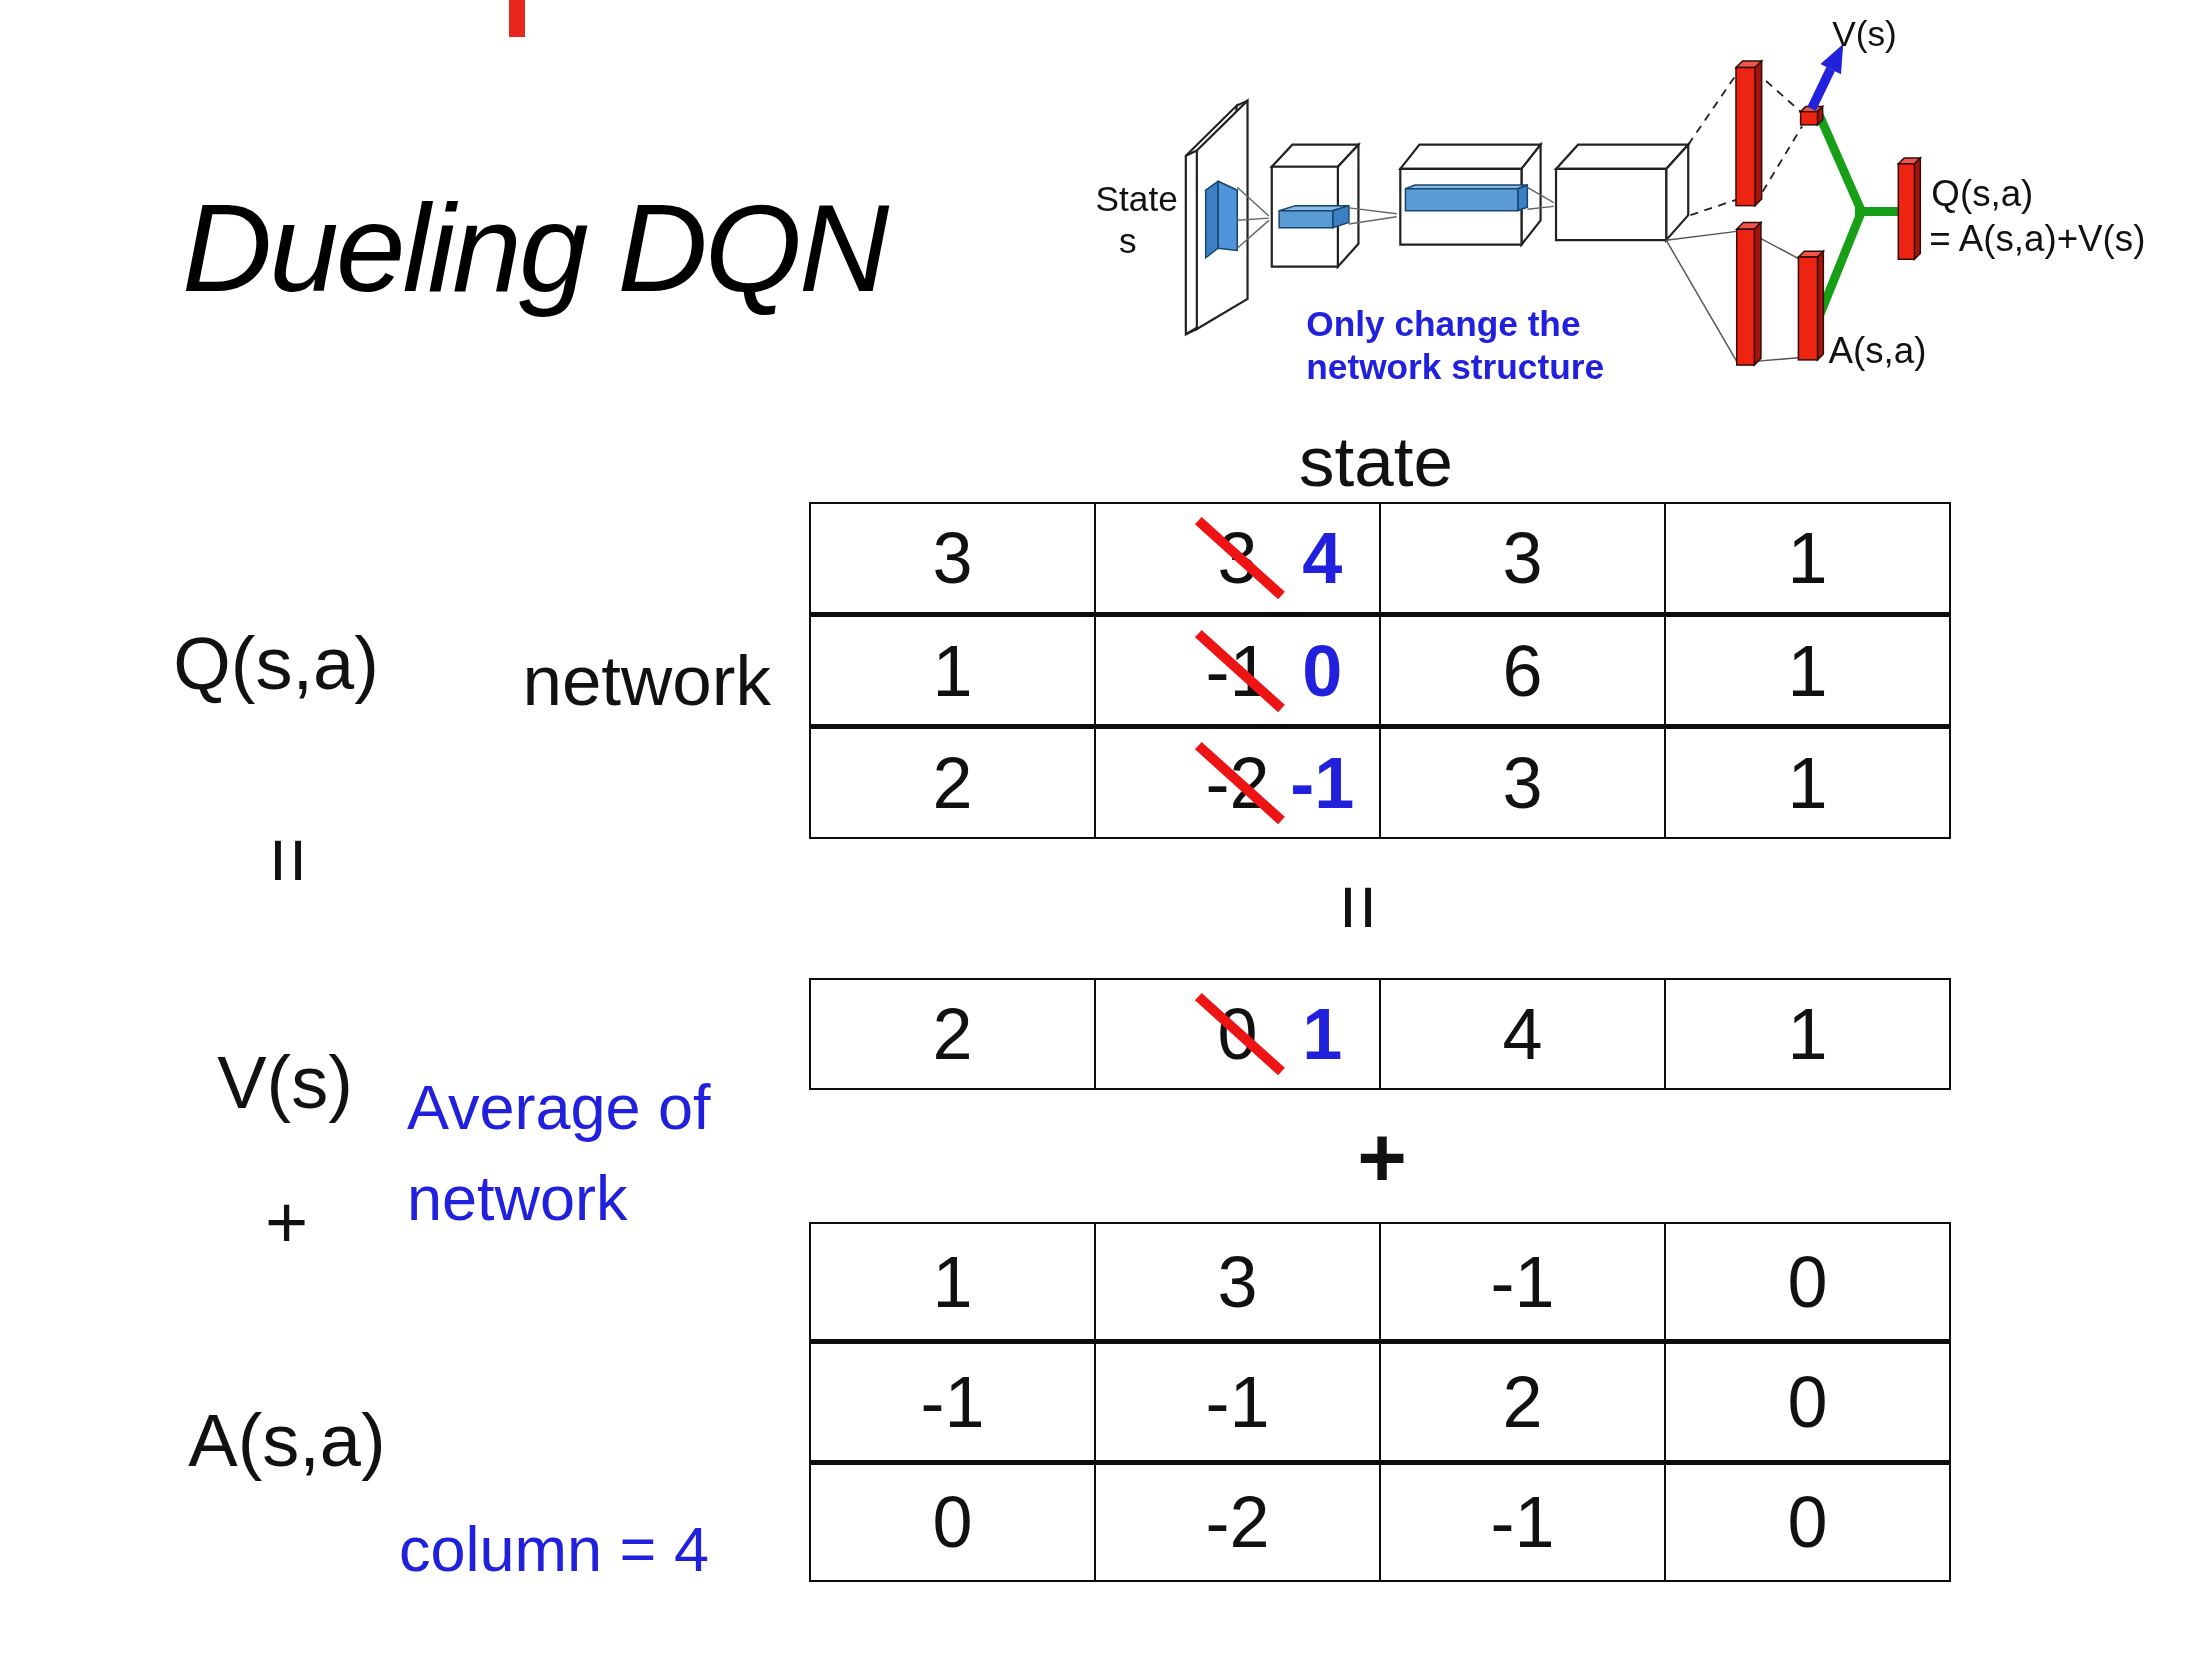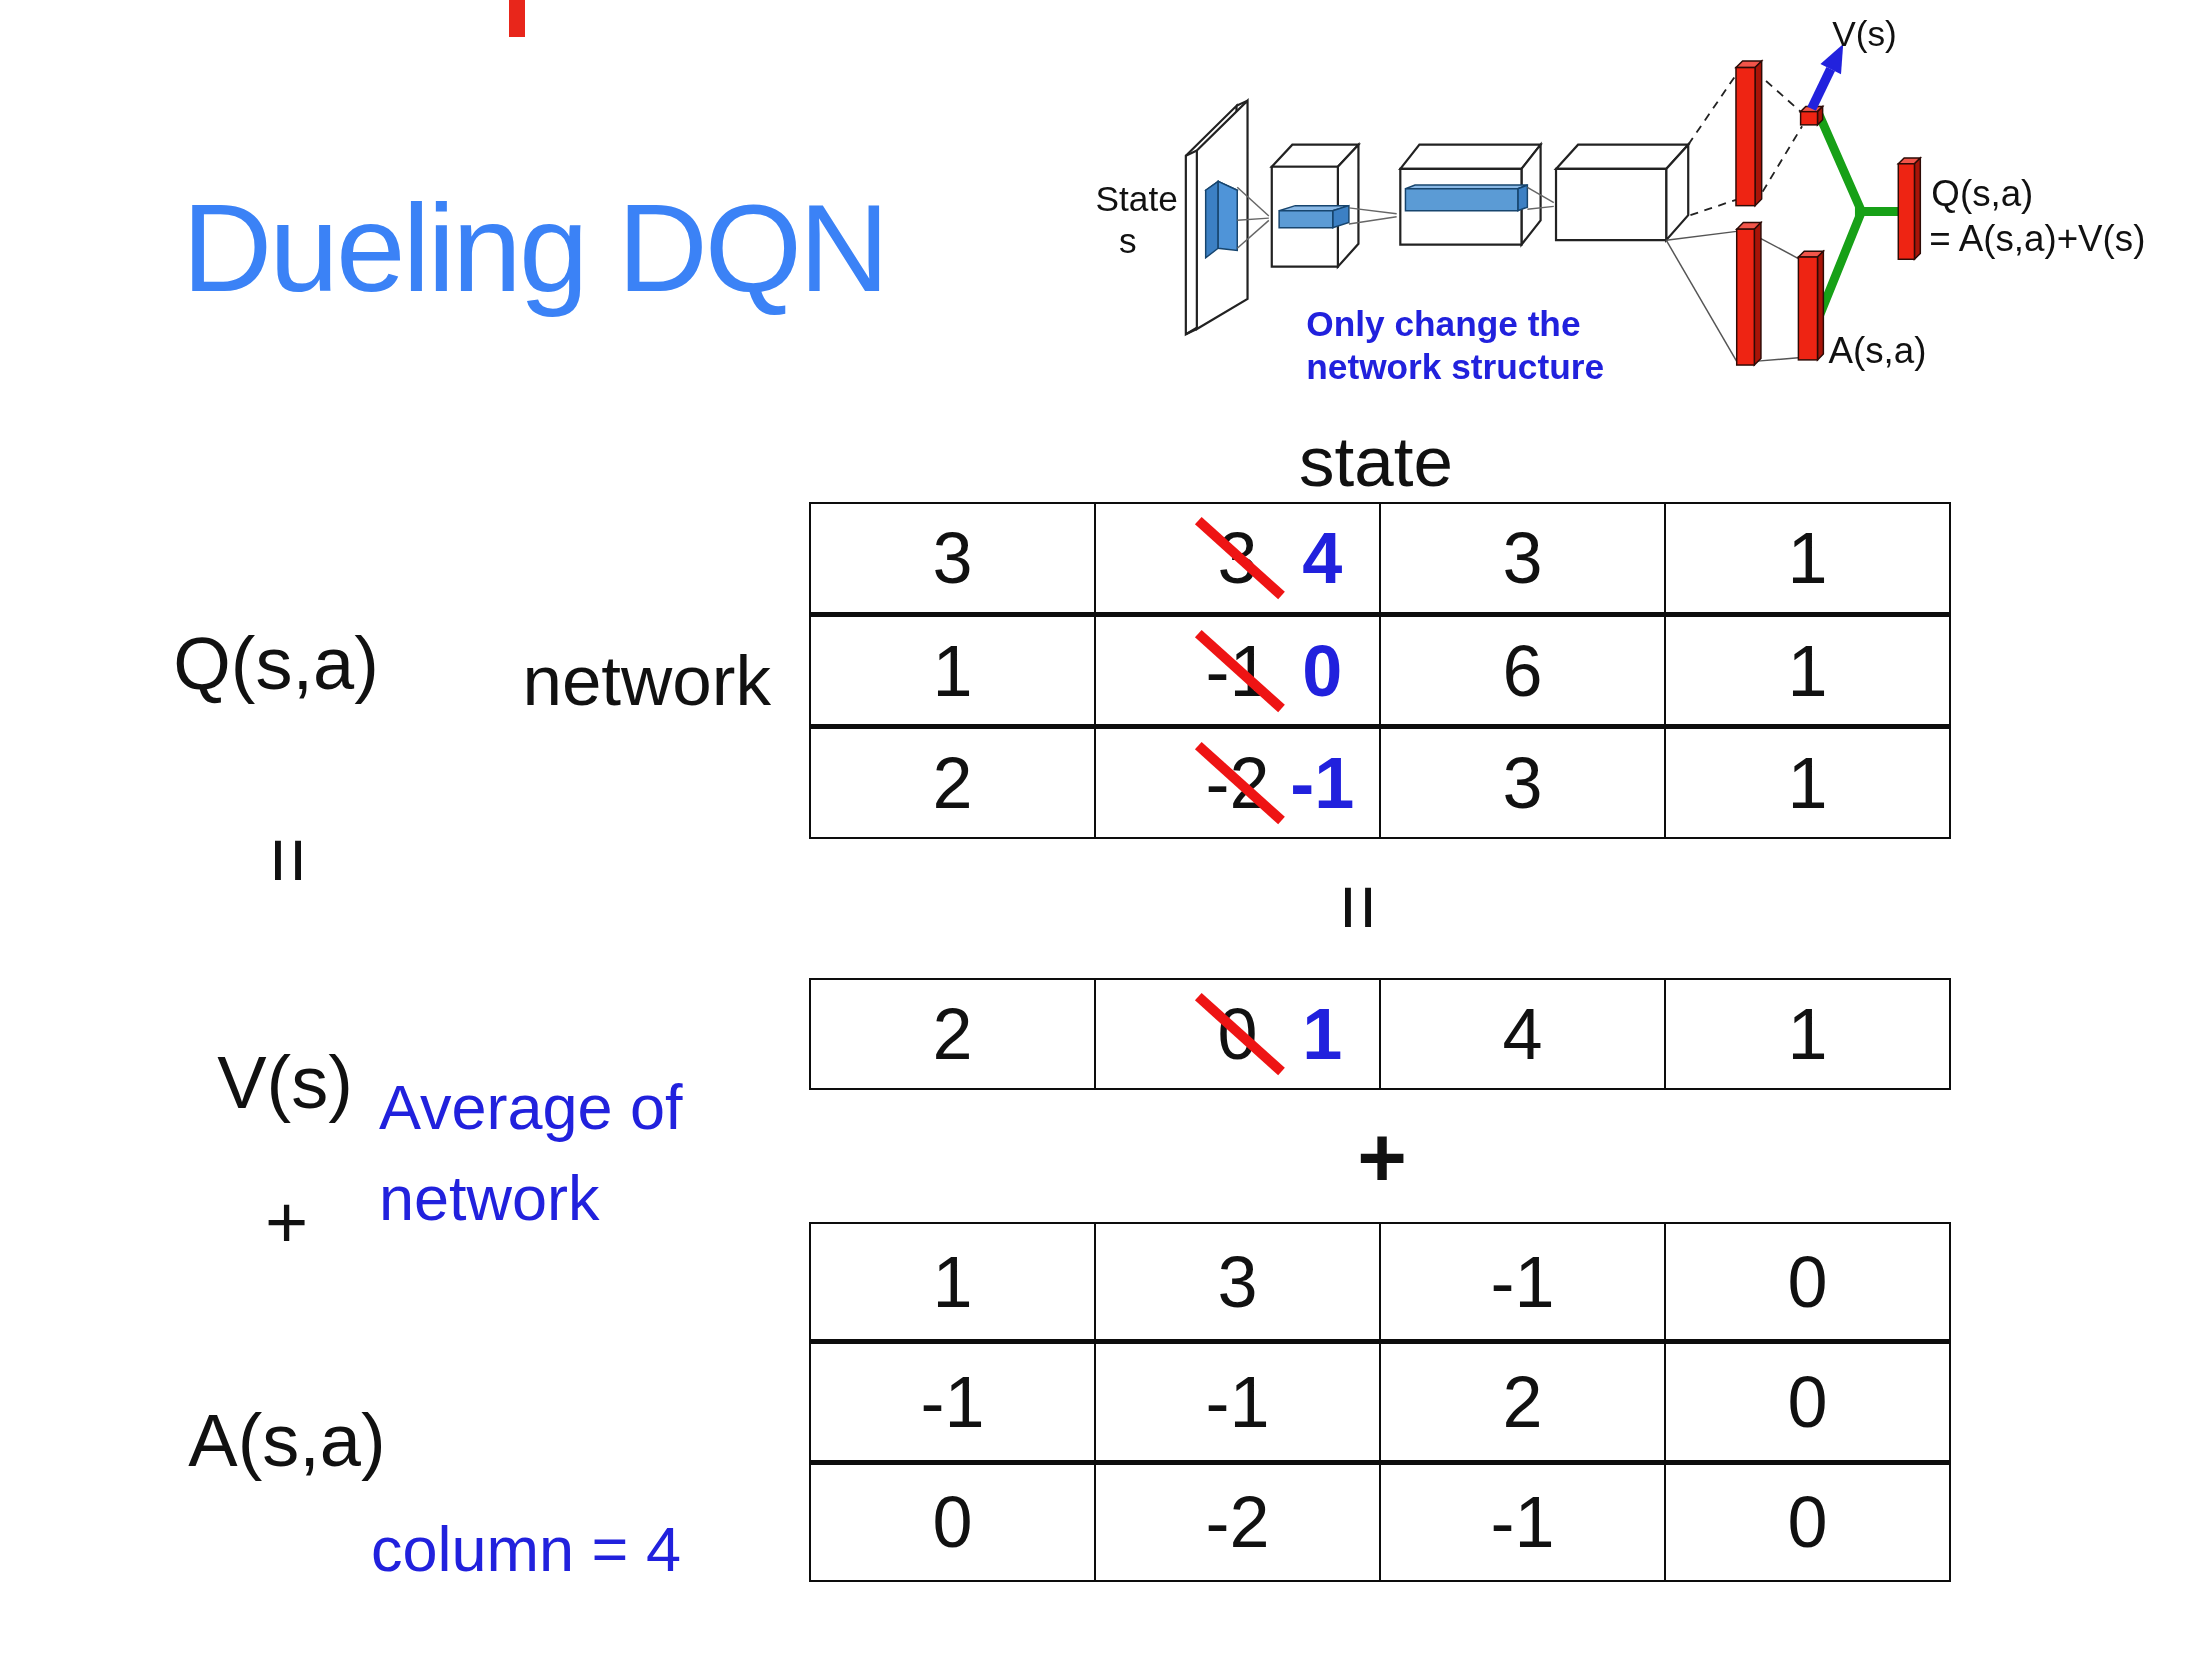--- a/index.html
+++ b/index.html
@@ -1,33 +1,33 @@
 <!DOCTYPE html>
 <html style="font-size:11.8px"><head>
 <meta charset="utf-8">
 <style>
   html,body{margin:0;padding:0;background:#fff;}
   .slide{position:relative;width:2205px;height:1654px;background:#ffffff;overflow:hidden;
          font-family:"Liberation Sans", sans-serif;color:#111;}
   .abs{position:absolute;}
-  .title{left:182px;top:176px;font-size:125px;letter-spacing:-2.9px;color:#3b82f6;white-space:nowrap;}
+  .title{left:182px;top:176px;font-size:125px;letter-spacing:-2.9px;color:#000000;white-space:nowrap;font-style:italic;}
   .red-tick{left:509px;top:0;width:16px;height:37px;background:#e8261b;}
   .lbl{white-space:nowrap;}
   .lbl-q{left:129px;top:621px;width:294px;text-align:center;font-size:74px;}
   .lbl-action{left:477px;top:640px;width:294px;text-align:right;font-size:71px;}
   .lbl-state{left:1229px;top:421px;width:294px;text-align:center;font-size:71px;}
   .lbl-v{left:138px;top:1040px;width:294px;text-align:center;font-size:74px;}
   .lbl-a{left:140px;top:1398px;width:294px;text-align:center;font-size:74px;}
   .op{display:flex;align-items:center;justify-content:center;}
   .eq-left{left:237px;top:809px;width:103px;height:103px;font-size:81px;}
   .plus-left{left:235px;top:1171px;width:103px;height:103px;font-size:74px;}
   .eq-mid{left:1307px;top:856px;width:103px;height:103px;font-size:81px;}
   .plus-mid{left:1323px;top:1099px;width:118px;height:118px;font-size:85px;font-weight:700;}
   .rot90{display:inline-block;transform:rotate(90deg);}
-  .note-blue{color:#2121dd;font-size:63px;line-height:1.45;white-space:nowrap;}
+  .note-blue{color:#2121dd;font-size:63px;line-height:1.45;white-space:nowrap;margin-left:28px;}
   .note-avg{left:379px;top:1062px;}
   .note-sum{left:371px;top:1516px;line-height:1.06;}
   
   .ftable{background:#fff;border:2.9px solid #0d0d0d;display:flex;flex-direction:column;box-sizing:border-box;}
   .t-q{left:809px;top:502px;width:1142px;height:337px;}
   .t-v{left:809px;top:978px;width:1142px;height:112px;}
   .t-a{left:809px;top:1222px;width:1142px;height:360px;}
   .trow{flex:1;display:flex;}
   .trow + .trow{border-top:5.1px solid #0d0d0d;}
   .tcell{flex:1;position:relative;display:flex;align-items:center;justify-content:center;

